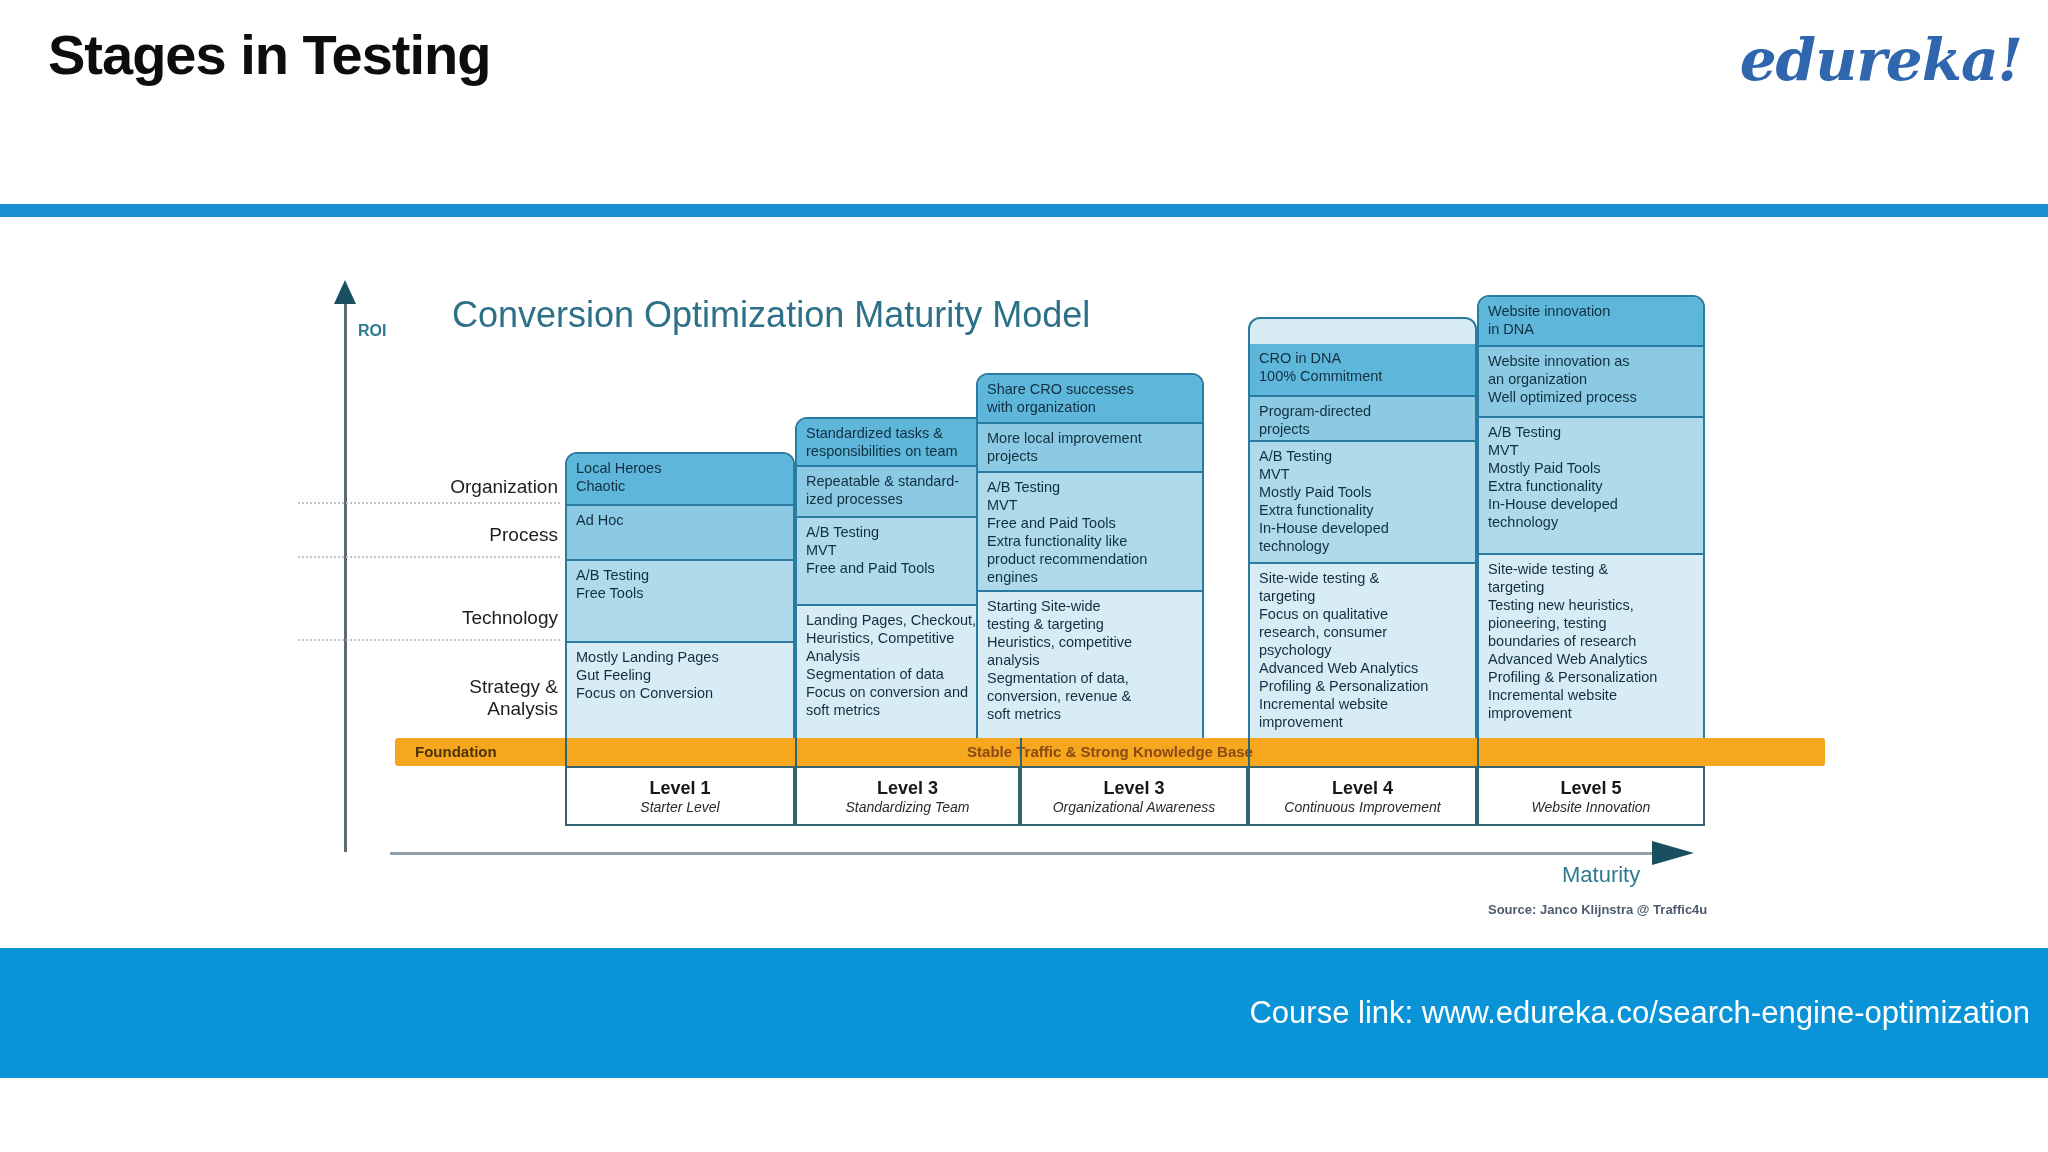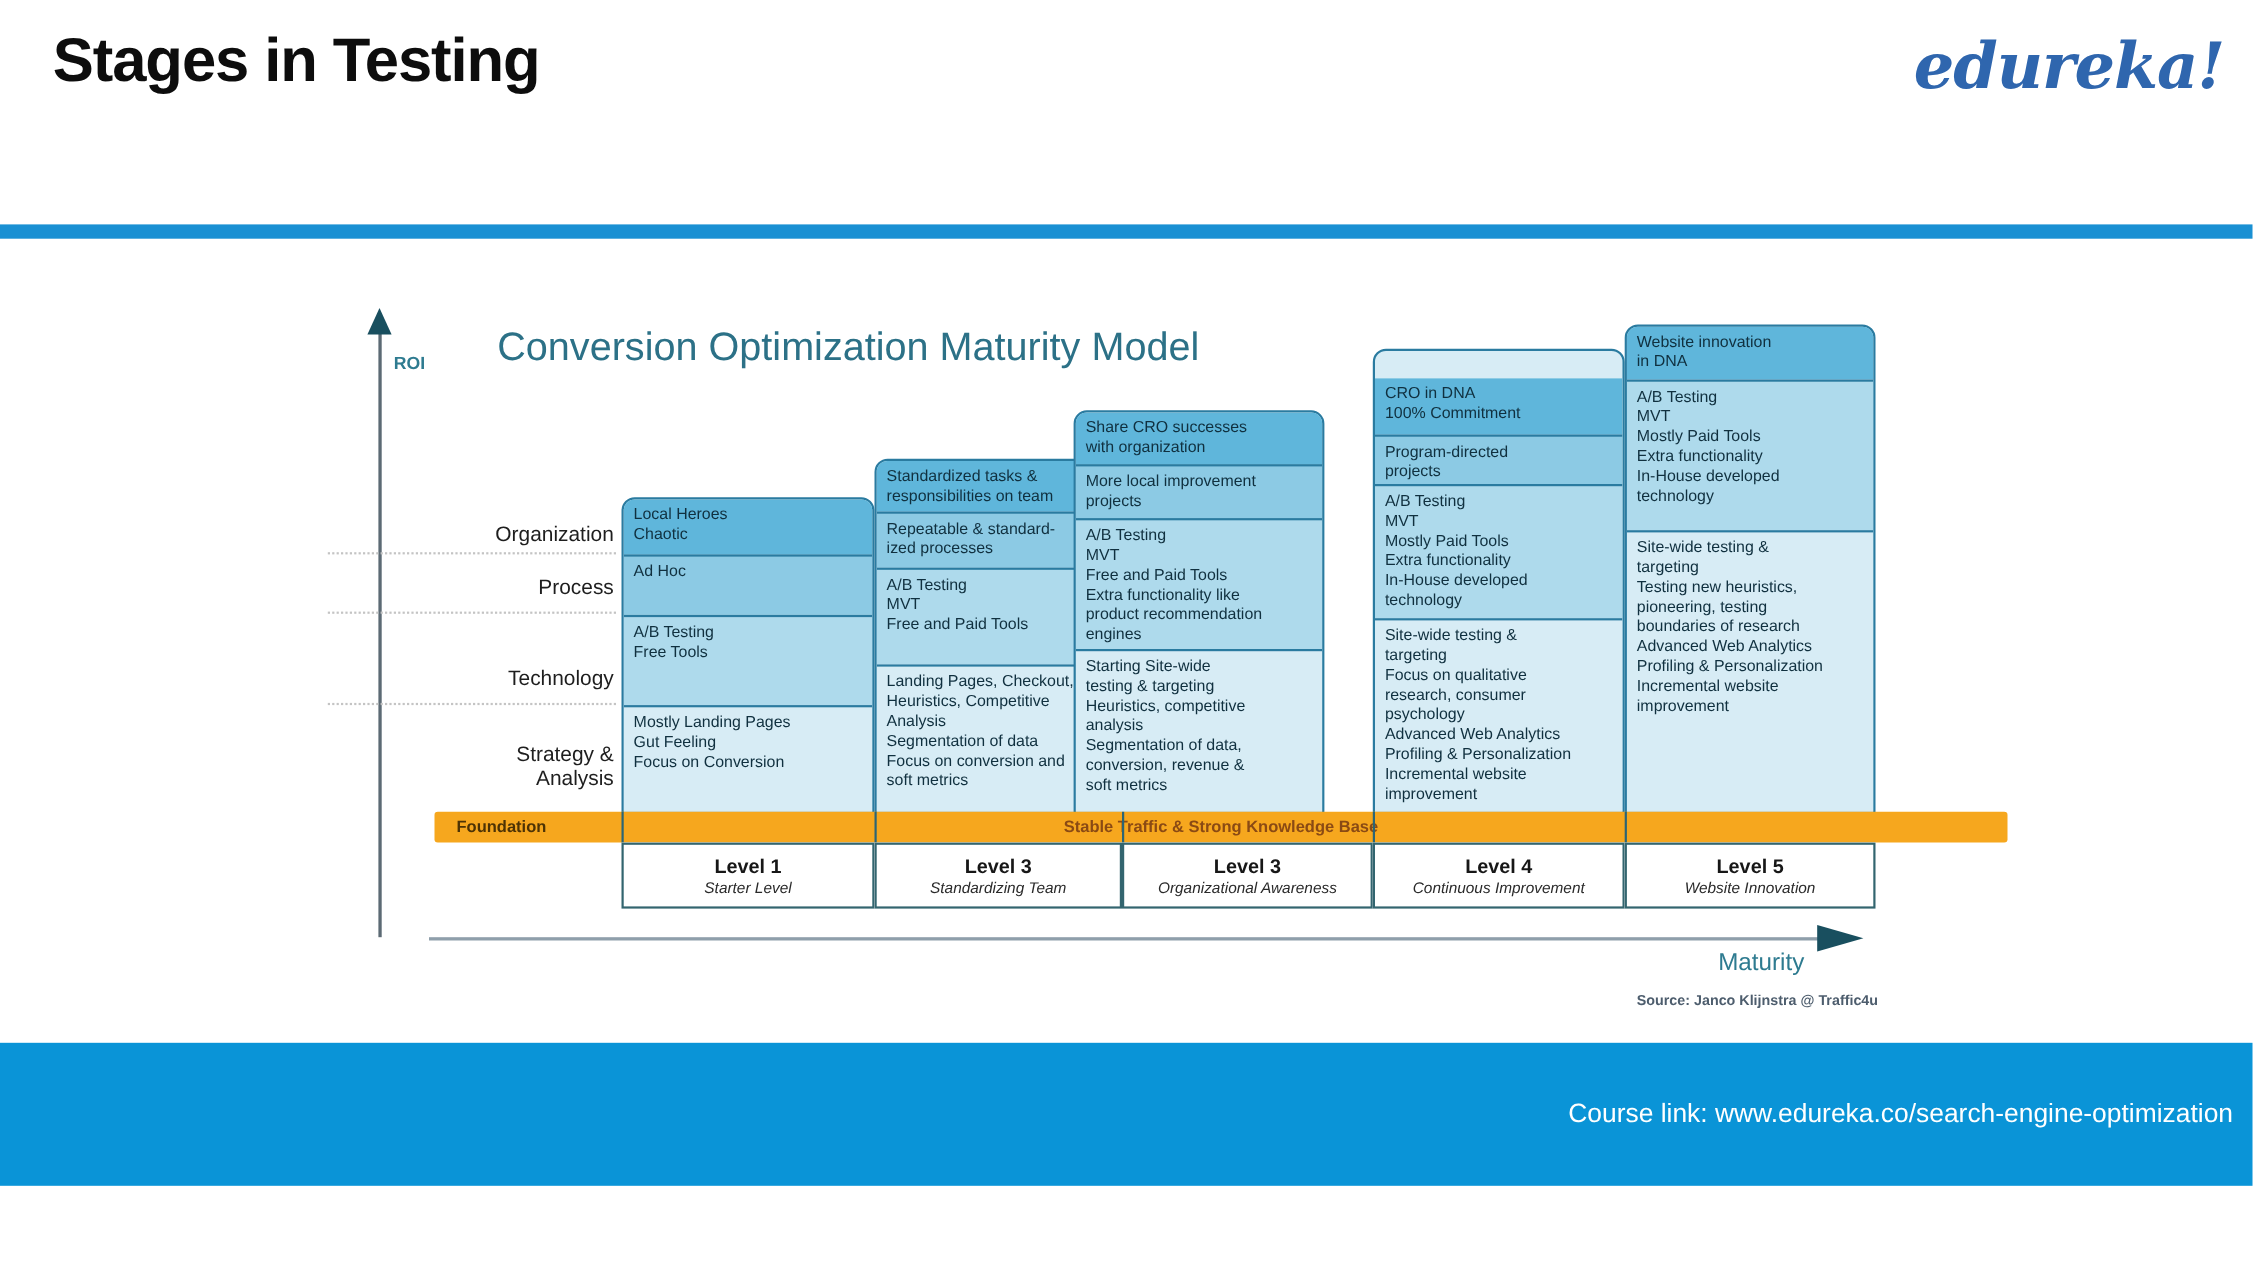--- a/index.html
+++ b/index.html
@@ -55,21 +55,21 @@
 
   
   .level-box { position:absolute; top:766px; height:60px; background:#ffffff; border:2px solid #33656f; text-align:center; }
   .level-label { font-size:18px; font-weight:700; color:#171717; margin-top:10px; }
   .level-sublabel { font-size:14px; font-style:italic; color:#2a2a2a; }
   .lb-1{left:565px;width:230px;} .lb-2{left:795px;width:225px;} .lb-3{left:1020px;width:228px;}
   .lb-4{left:1248px;width:229px;} .lb-5{left:1477px;width:228px;}
 
   
   .footer-bar { position:absolute; left:0; top:948px; width:2048px; height:130px; background:#0a94d7; }
-  .course-link { position:absolute; right:18px; top:50%; transform:translateY(-50%); font-size:24px; color:#ffffff; }
+  .course-link { position:absolute; right:18px; top:50%; transform:translateY(-50%); font-size:31px; color:#ffffff; }
 </style>
 </head>
 <body>
 
 <div id="canvas">
 
   <div class="slide-title">Stages in Testing</div>
   <div class="logo">edureka!</div>
   <div class="header-rule"></div>
 
@@ -155,20 +155,23 @@
 psychology
 Advanced Web Analytics
 Profiling &amp; Personalization
 Incremental website
 improvement</div>
     </div>
 
     <div class="col col-5">
       <div class="cell row-org">Website innovation
 in DNA</div>
+      <div class="cell row-proc">Website innovation as
+an organization
+Well optimized process</div>
       <div class="cell row-tech">A/B Testing
 MVT
 Mostly Paid Tools
 Extra functionality
 In-House developed
 technology</div>
       <div class="cell row-strat">Site-wide testing &amp;
 targeting
 Testing new heuristics,
 pioneering, testing

